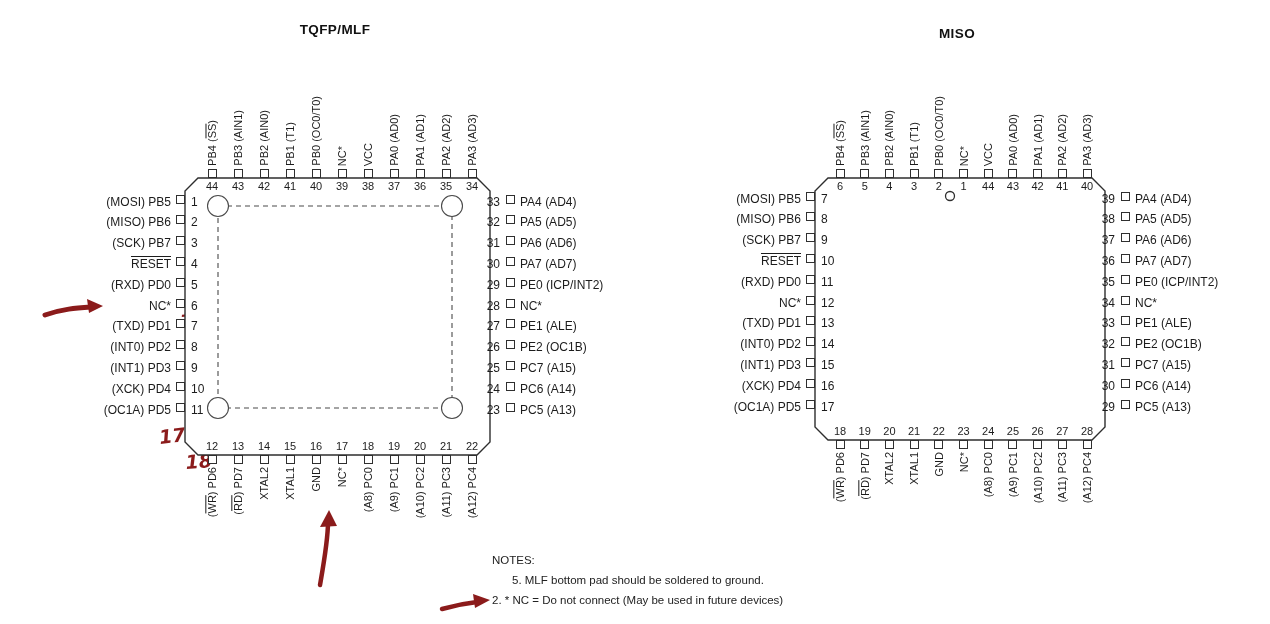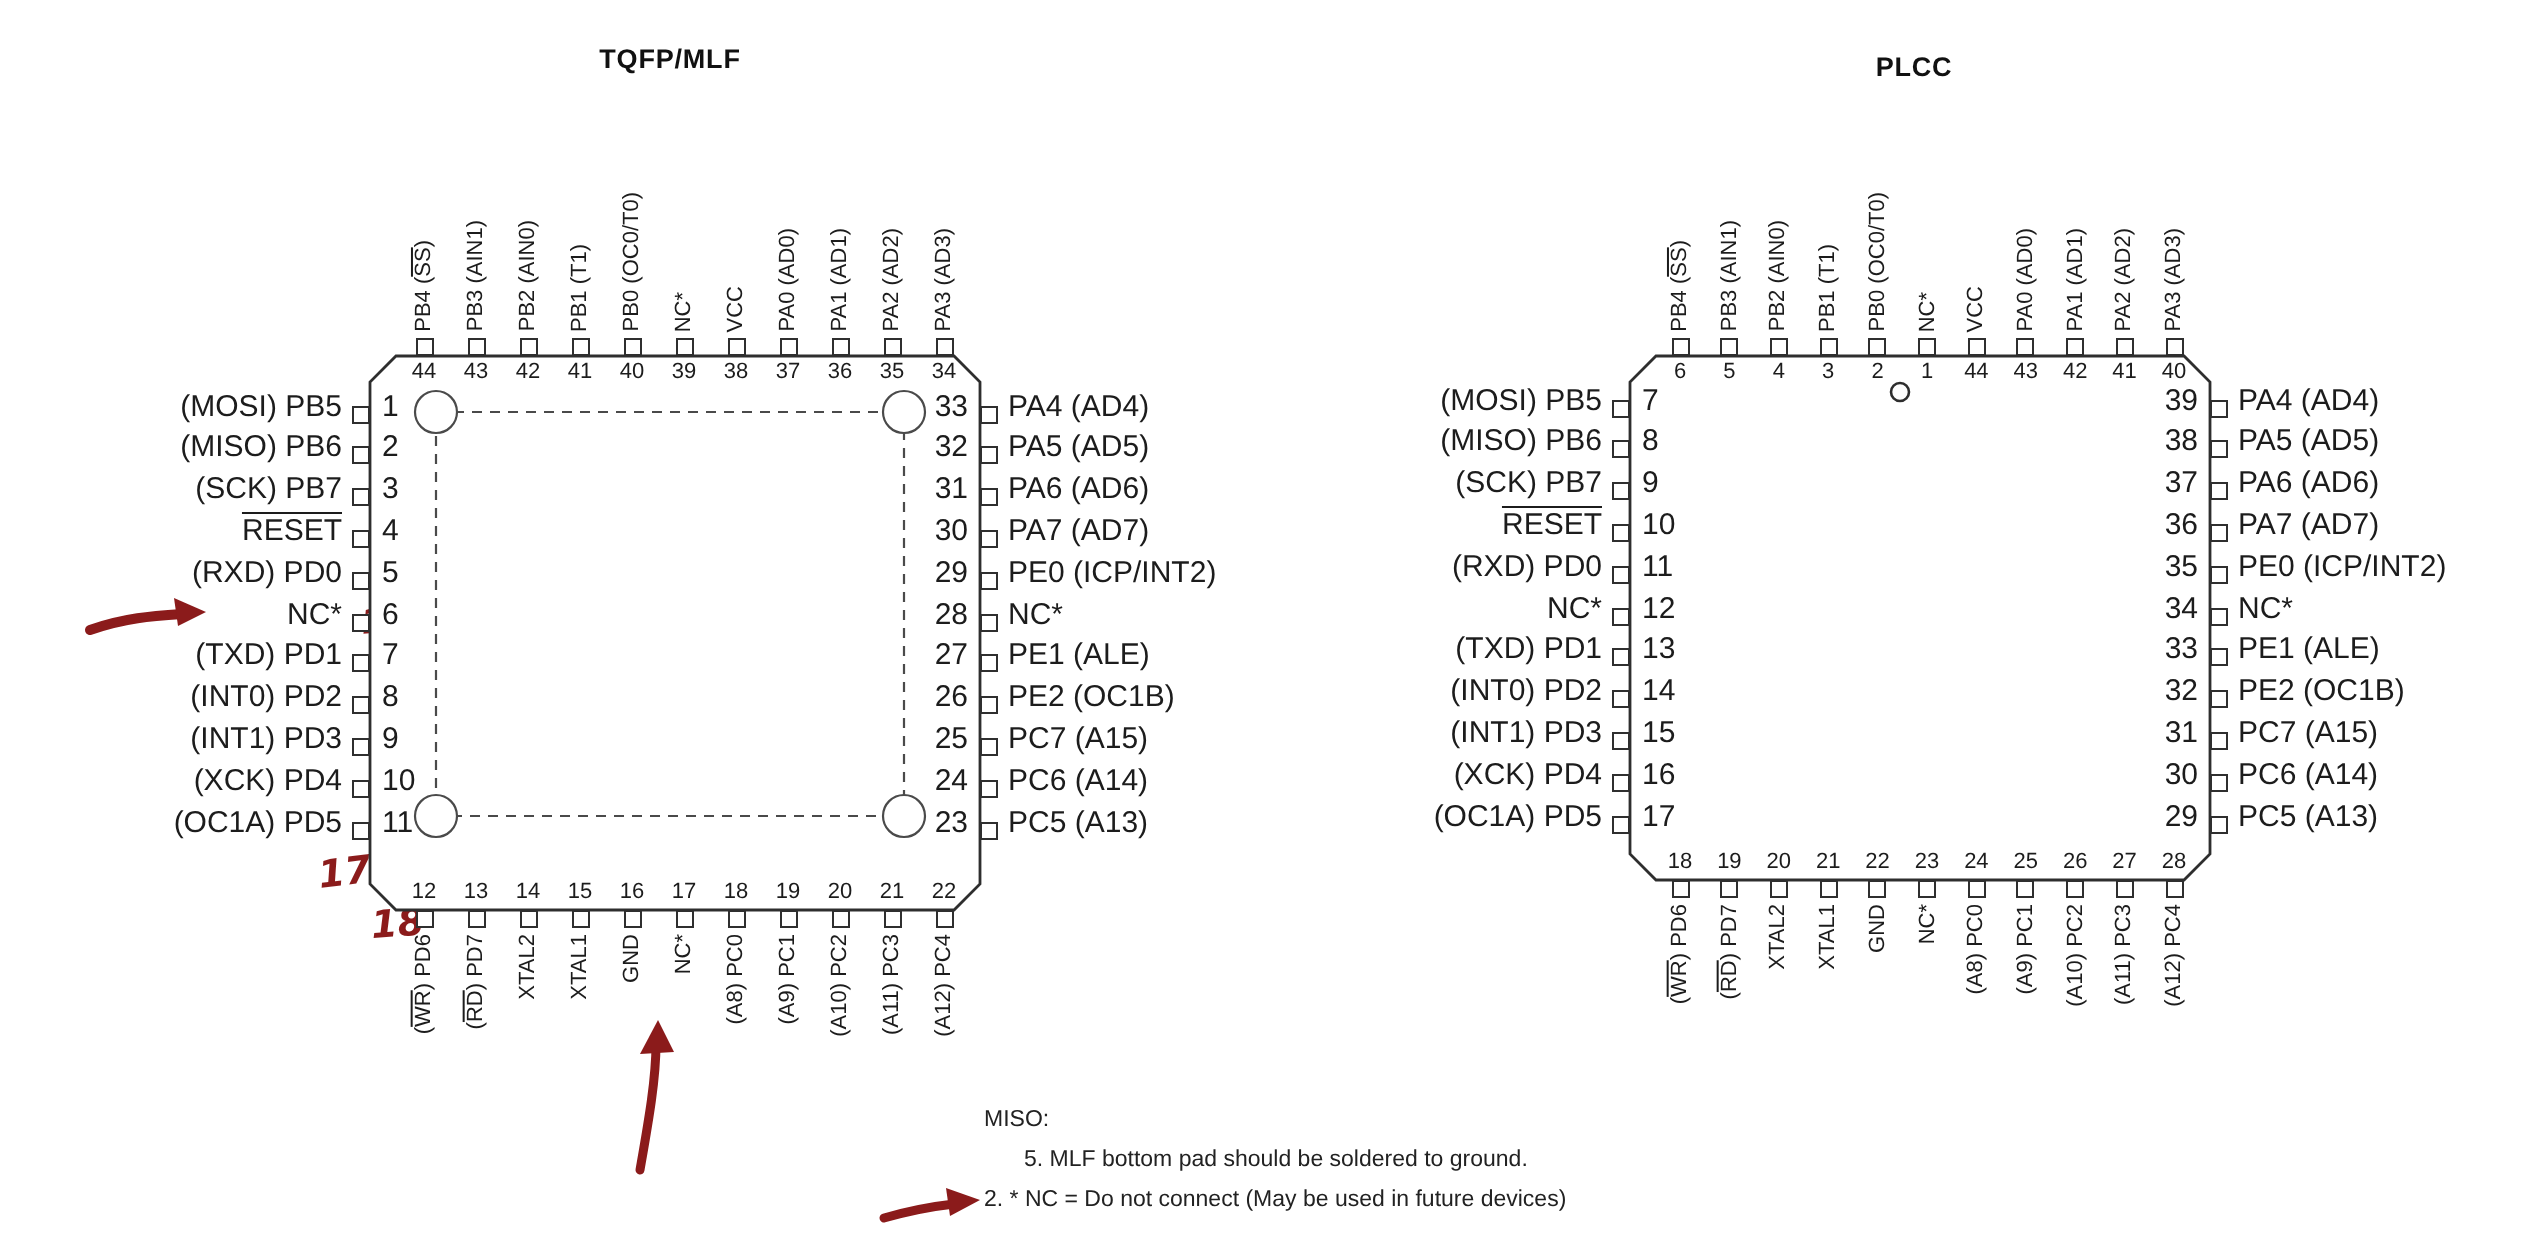--- a/index.html
+++ b/index.html
@@ -5,22 +5,22 @@
   * { margin:0; padding:0; box-sizing:border-box; }
   html,body { width:1270px; height:624px; background:#ffffff; overflow:hidden;
               font-family:"Liberation Sans", sans-serif; }
   .page { position:relative; width:1270px; height:624px; background:#fff; }
 
   .pkg-title { position:absolute; text-align:center; font-weight:bold;
                font-size:13.5px; letter-spacing:.4px; color:#111; }
 
   .pkg-svg { position:absolute; overflow:visible; }
 
-  .pin-row { position:absolute; display:flex; align-items:flex-end; height:17px;
-             font-size:15px; color:#1c1c1c; }
+  .pin-row { position:absolute; display:flex; align-items:flex-start; height:17px;
+             font-size:12px; color:#1c1c1c;padding-left:16px; }
   .pin-row .plabel { flex:1 1 auto; white-space:nowrap; }
   .pin-row.left  .plabel { text-align:right; padding-right:5px; }
   .pin-row.right .plabel { text-align:left;  padding-left:5px; }
   .pbox { width:9px; height:9px; border:1.2px solid #2f2f2f; background:#fff; flex:0 0 auto; }
   .pin-row .pnum { flex:0 0 26px; }
   .pin-row.left  .pnum { padding-left:6px; }
   .pin-row.right .pnum { text-align:right; padding-right:6px; }
 
   .pin-col { position:absolute; display:flex; flex-direction:column; align-items:center;
              width:18px; font-size:11px; color:#1c1c1c; }
@@ -40,24 +40,24 @@
   #ann { position:absolute; left:0; top:0; width:1270px; height:624px; pointer-events:none; }
   #ann text { font-family:"DejaVu Sans", sans-serif; }
 </style>
 </head>
 <body>
 
 <div class="page" id="page">
 
   <div class="pkg-title" style="left:240px; top:22px; width:190px">TQFP/MLF</div>
 
-  <div class="pkg-title" style="left:877px; top:26px; width:160px">PLCC</div>
+  <div class="pkg-title" style="left:877px; top:26px; width:160px">MISO</div>
 
   <div class="notes">
-    <div class="notes-h">MISO:</div>
+    <div class="notes-h">NOTES:</div>
     <div class="notes-l1">5. MLF bottom pad should be soldered to ground.</div>
     <div class="notes-l2">2. * NC = Do not connect (May be used in future devices)</div>
   </div>
 
   <svg id="ann">
       <text x="202" y="213" fill="#8b1b1b" font-size="22" font-style="italic" font-weight="700" transform="rotate(-10 202 213)">6</text>
       <text x="181" y="317" fill="#8b1b1b" font-size="17" font-style="italic" font-weight="700" transform="rotate(-5 181 317)">12</text>
       <text x="160" y="444" fill="#8b1b1b" font-size="19" font-style="italic" font-weight="700" transform="rotate(-7 160 444)">17</text>
       <text x="186" y="469" fill="#8b1b1b" font-size="19" font-style="italic" font-weight="700" transform="rotate(-4 186 469)">18</text>
       <text x="313" y="413" fill="#8b1b1b" font-size="19" font-style="italic" font-weight="700" transform="rotate(-3 313 413)">23</text>

